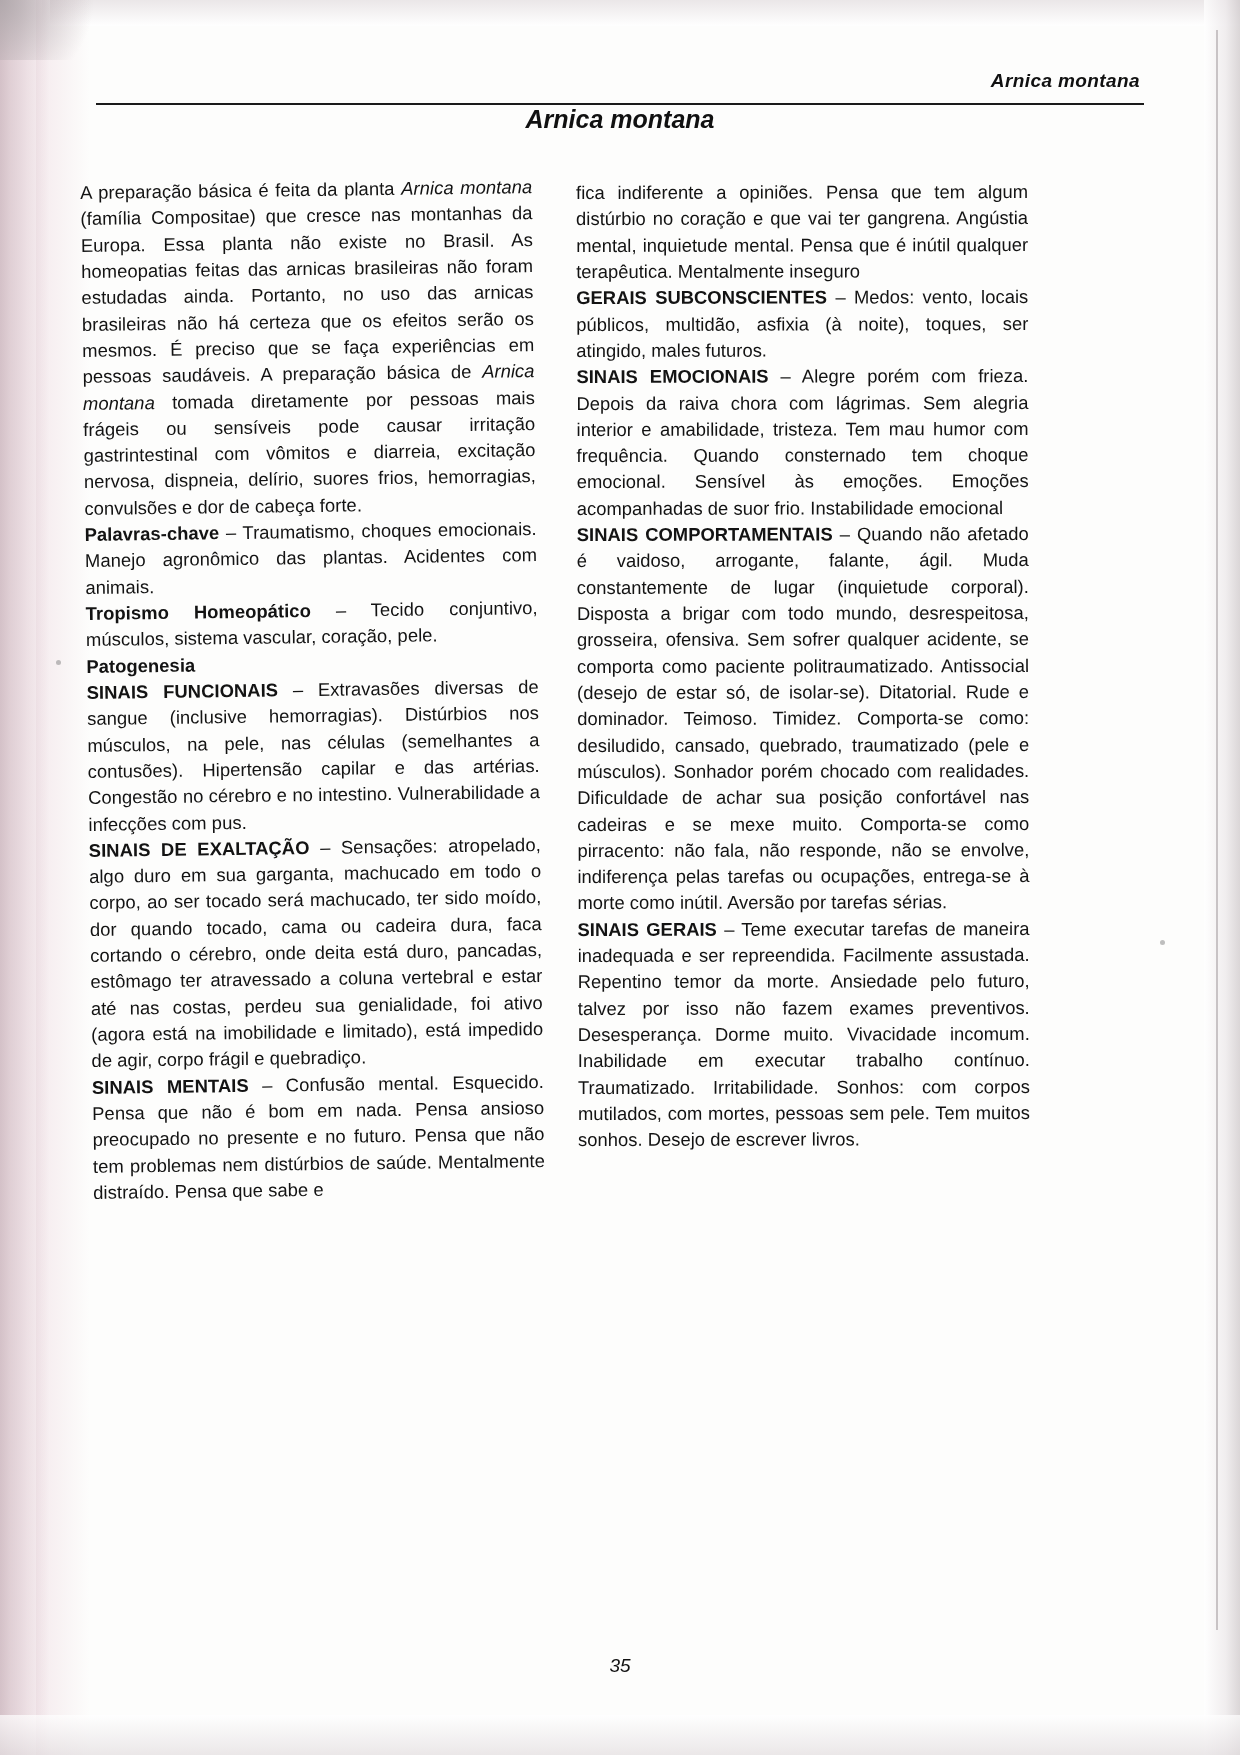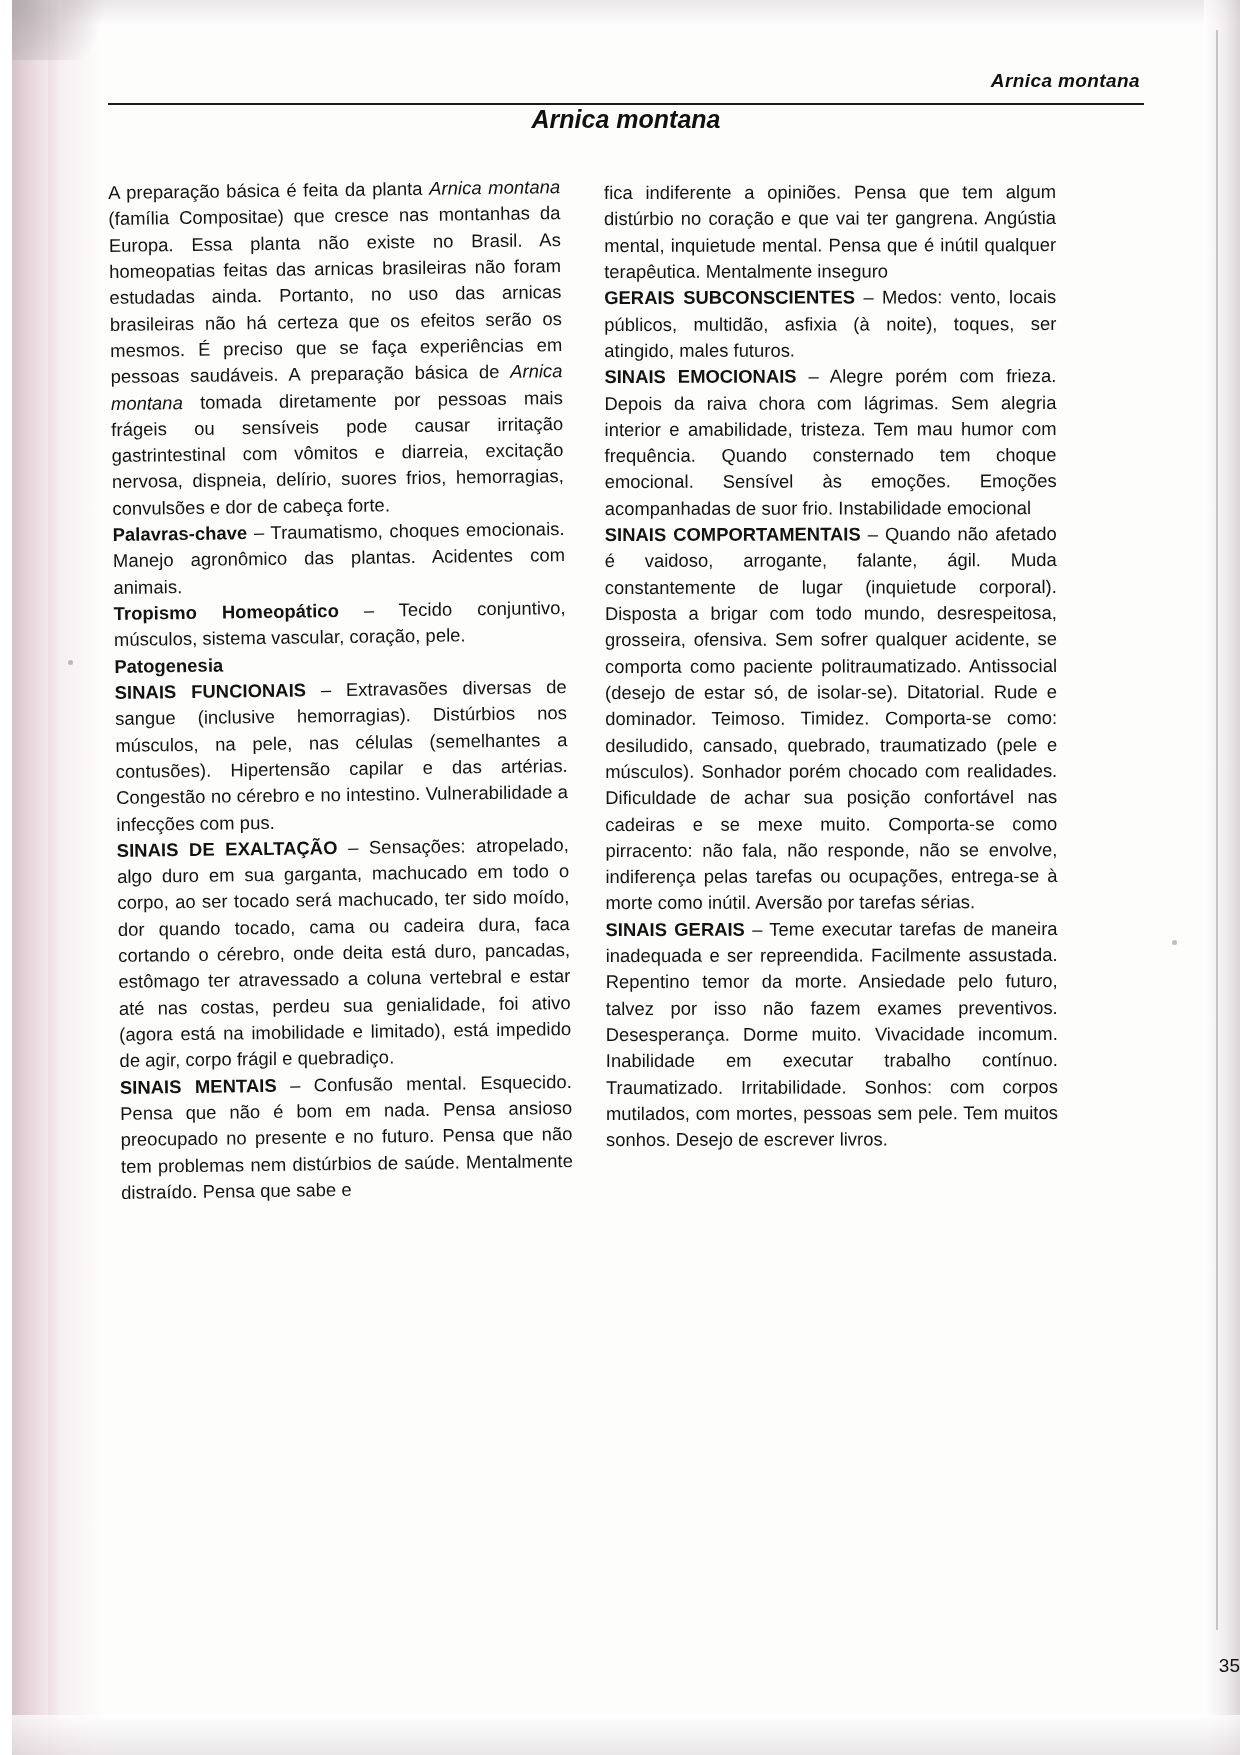--- a/index.html
+++ b/index.html
@@ -14,21 +14,20 @@
     font-family: "Liberation Sans", sans-serif;
     color: #111;
     overflow: hidden;
   }
 
   
   .page {
     position: absolute;
     inset: 0;
     background: #fdfdfc;
-    margin-left: 12px;
   }
   .scan-edge-left {
     position: absolute;
     top: 0; left: 0;
     width: 42px; height: 100%;
     background: linear-gradient(to right, #b9b3b6 0%, #d9d4d6 25%, #f2eff0 65%, #ffffff 100%);
     opacity: .85;
   }
   .scan-edge-left2 {
     position: absolute;
@@ -107,21 +106,21 @@
     font-size: 25px;
     font-style: italic;
     font-weight: bold;
     color: #111;
   }
 
   
   .columns {
     position: absolute;
     top: 180px;
-    left: 96px;
+    left: 80px;
     width: 1048px;
     display: flex;
     gap: 44px;
   }
   .col {
     width: 452px;
   }
   .col p {
     margin: 0;
     font-size: 18.4px;
@@ -144,23 +143,24 @@
   .col-right {
     transform: rotate(-0.12deg);
     transform-origin: top left;
   }
 
   .page-number {
     position: absolute;
     bottom: 78px;
     left: 0;
     width: 100%;
-    text-align: right;
+    text-align: center;
     font-size: 19px;
     color: #111;
+    font-style: italic;
   }
 
   .speck {
     position: absolute;
     background: #8a8a8a;
     border-radius: 50%;
     opacity: .55;
   }
 </style>
 </head>

